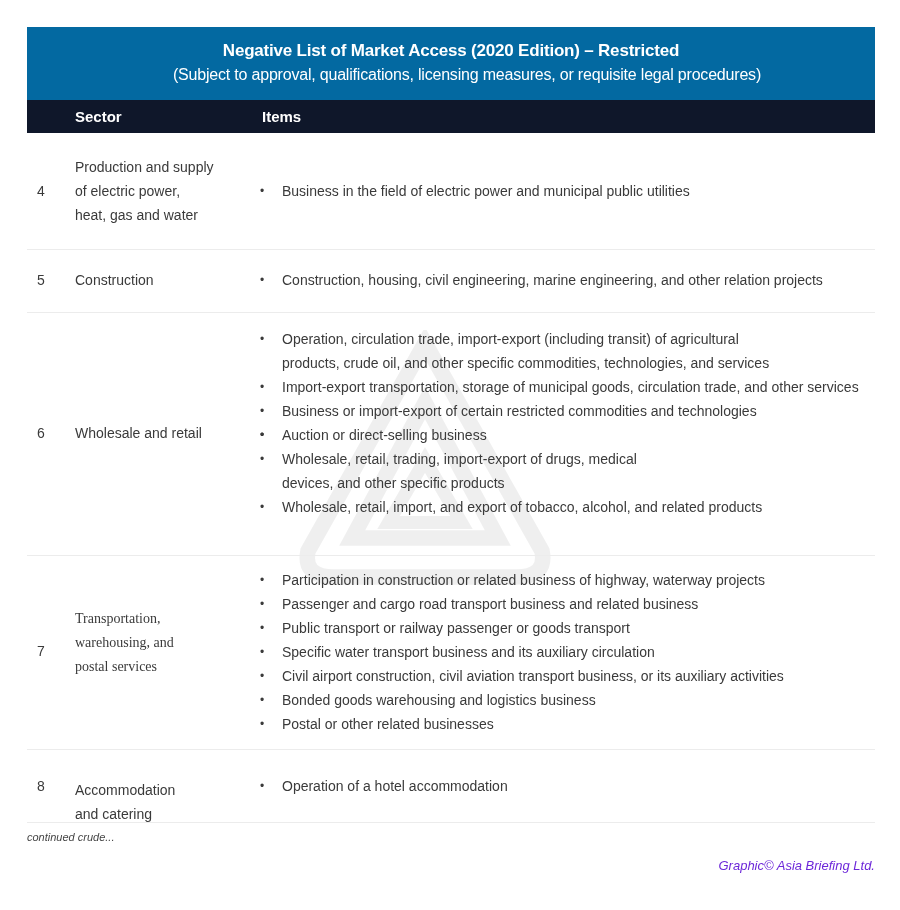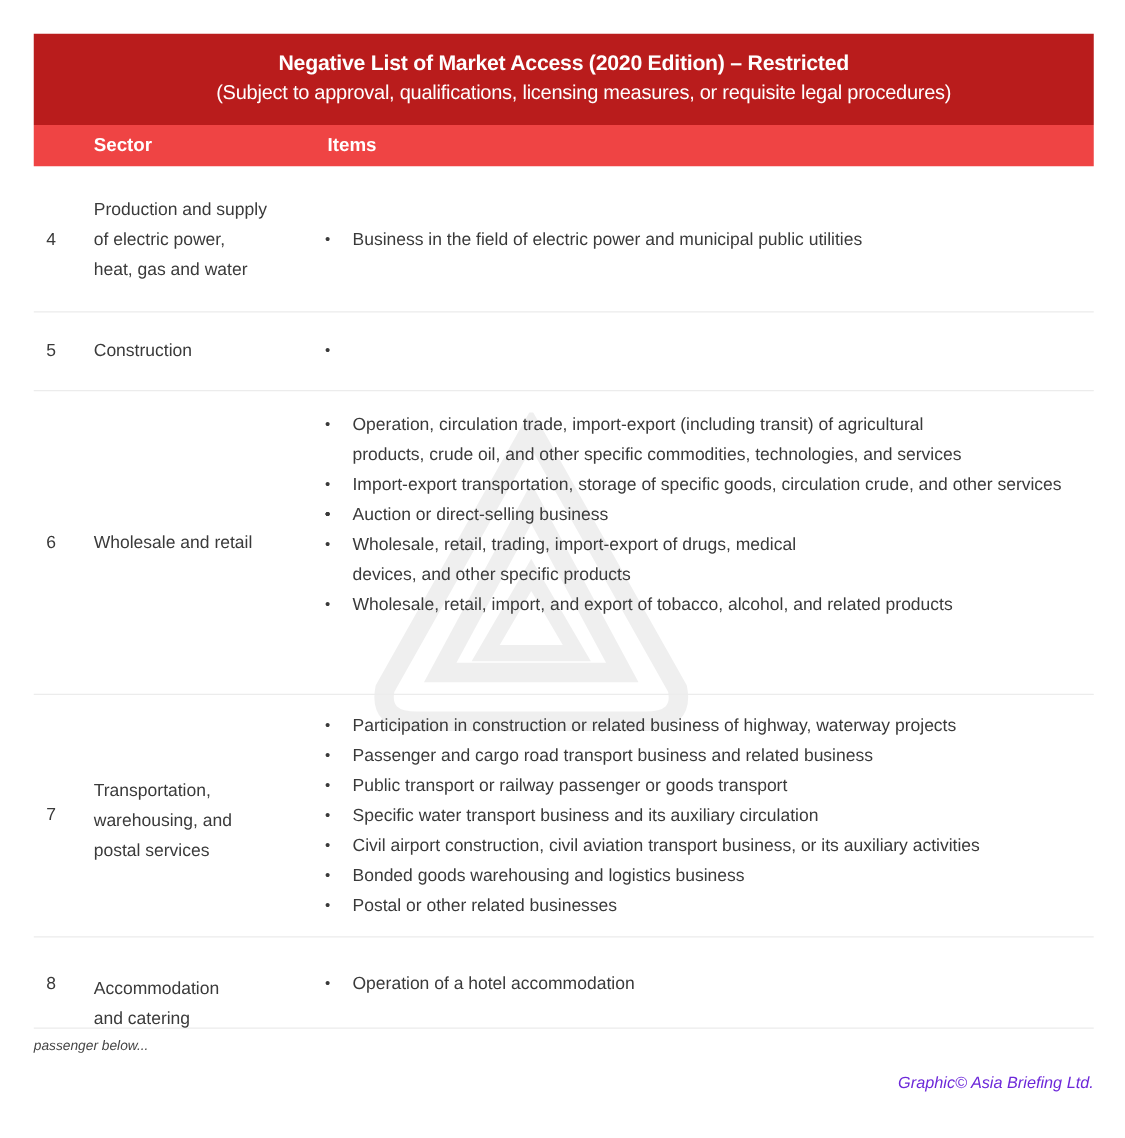--- a/index.html
+++ b/index.html
@@ -1,23 +1,23 @@
 <!DOCTYPE html>
 <html><head>
 <meta charset="utf-8">
 <style>
   html, body { margin: 0; padding: 0; background: #ffffff; }
   body { width: 900px; height: 910px; position: relative; overflow: hidden;
          font-family: "Liberation Sans", sans-serif; color: #3a3a3a; }
   .banner { position: absolute; left: 27px; top: 27px; width: 848px; height: 73px;
-            background: #b91c1c; color: #ffffff; text-align: center; }
+            background: #0369a1; color: #ffffff; text-align: center; }
   .banner .title { font-size: 17px; font-weight: bold; margin-top: 14px; letter-spacing: -0.2px; }
   .banner .subtitle { font-size: 16px; margin-top: 5px; letter-spacing: -0.2px; padding-left: 32px; }
   .colhead { position: absolute; left: 27px; top: 100px; width: 848px; height: 33px;
-             background: #ef4444; color: #ffffff; font-weight: bold; font-size: 15px; }
+             background: #0f172a; color: #ffffff; font-weight: bold; font-size: 15px; }
   .colhead span { position: absolute; top: 8px; }
   .row { position: absolute; left: 27px; width: 848px; border-bottom: 1px solid #ececec; }
   .num { position: absolute; left: 10px; font-size: 14px; }
   .sector { position: absolute; left: 48px; font-size: 14px; line-height: 24px; width: 170px; }
   .items { position: absolute; left: 233px; width: 610px; font-size: 14px; line-height: 24px; }
   .item { position: relative; padding-left: 22px; }
   .item .bullet { position: absolute; left: 0; top: 0; font-size: 12px; }
   .watermark { position: absolute; left: 295px; top: 330px; width: 260px; height: 260px; opacity: 0.06; }
   .footnote { position: absolute; left: 27px; top: 831px; font-size: 11px; font-style: italic; color: #444; }
   .credit { position: absolute; right: 25px; top: 858px; font-size: 13px; font-style: italic; color: #6d28d9; }
@@ -52,41 +52,41 @@
       <div class="items" style="top: 46px;">
         <div class="item"><span class="bullet">•</span><span>Business in the field of electric power and municipal public utilities</span></div>
       </div>
     </div>
     <div class="row" style="top: 249px; height: 63px;">
       <div class="num" style="top: 23px;">5</div>
       <div class="sector" style="top: 19px;">
         <div>Construction</div>
       </div>
       <div class="items" style="top: 19px;">
-        <div class="item"><span class="bullet">•</span></div>
+        <div class="item"><span class="bullet">•</span><span>Construction, housing, civil engineering, marine engineering, and other relation projects</span></div>
       </div>
     </div>
     <div class="row" style="top: 312px; height: 243px;">
       <div class="num" style="top: 113px;">6</div>
       <div class="sector" style="top: 109px;">
         <div>Wholesale and retail</div>
       </div>
       <div class="items" style="top: 15px;">
         <div class="item"><span class="bullet">•</span><span>Operation, circulation trade, import-export (including transit) of agricultural<br>products, crude oil, and other specific commodities, technologies, and services</span></div>
-        <div class="item"><span class="bullet">•</span><span>Import-export transportation, storage of specific goods, circulation crude, and other services</span></div>
-        <div class="item"><span class="bullet">•</span></div>
+        <div class="item"><span class="bullet">•</span><span>Import-export transportation, storage of municipal goods, circulation trade, and other services</span></div>
+        <div class="item"><span class="bullet">•</span><span>Business or import-export of certain restricted commodities and technologies</span></div>
         <div class="item"><span class="bullet">•</span></div>
         <div class="item"><span class="bullet">•</span><span>Auction or direct-selling business</span></div>
         <div class="item"><span class="bullet">•</span><span>Wholesale, retail, trading, import-export of drugs, medical<br>devices, and other specific products</span></div>
         <div class="item"><span class="bullet">•</span><span>Wholesale, retail, import, and export of tobacco, alcohol, and related products</span></div>
       </div>
     </div>
     <div class="row" style="top: 555px; height: 194px;">
       <div class="num" style="top: 88px;">7</div>
-      <div class="sector" style="top: 65px;">
+      <div class="sector" style="top: 52px; font-family: Liberation Serif, serif;">
         <div>Transportation,</div>
         <div>warehousing, and</div>
         <div>postal services</div>
       </div>
       <div class="items" style="top: 13px;">
         <div class="item"><span class="bullet">•</span><span>Participation in construction or related business of highway, waterway projects</span></div>
         <div class="item"><span class="bullet">•</span><span>Passenger and cargo road transport business and related business</span></div>
         <div class="item"><span class="bullet">•</span><span>Public transport or railway passenger or goods transport</span></div>
         <div class="item"><span class="bullet">•</span><span>Specific water transport business and its auxiliary circulation</span></div>
         <div class="item"><span class="bullet">•</span><span>Civil airport construction, civil aviation transport business, or its auxiliary activities</span></div>
@@ -99,14 +99,14 @@
       <div class="sector" style="top: 13px; margin-top: 16px;">
         <div>Accommodation</div>
         <div>and catering</div>
       </div>
       <div class="items" style="top: 25px;">
         <div class="item"><span class="bullet">•</span><span>Operation of a hotel accommodation</span></div>
       </div>
     </div>
   </div>
 
-<div class="footnote">passenger below...</div>
+<div class="footnote">continued crude...</div>
 <div class="credit">Graphic© Asia Briefing Ltd.</div>
 
 </body></html>

